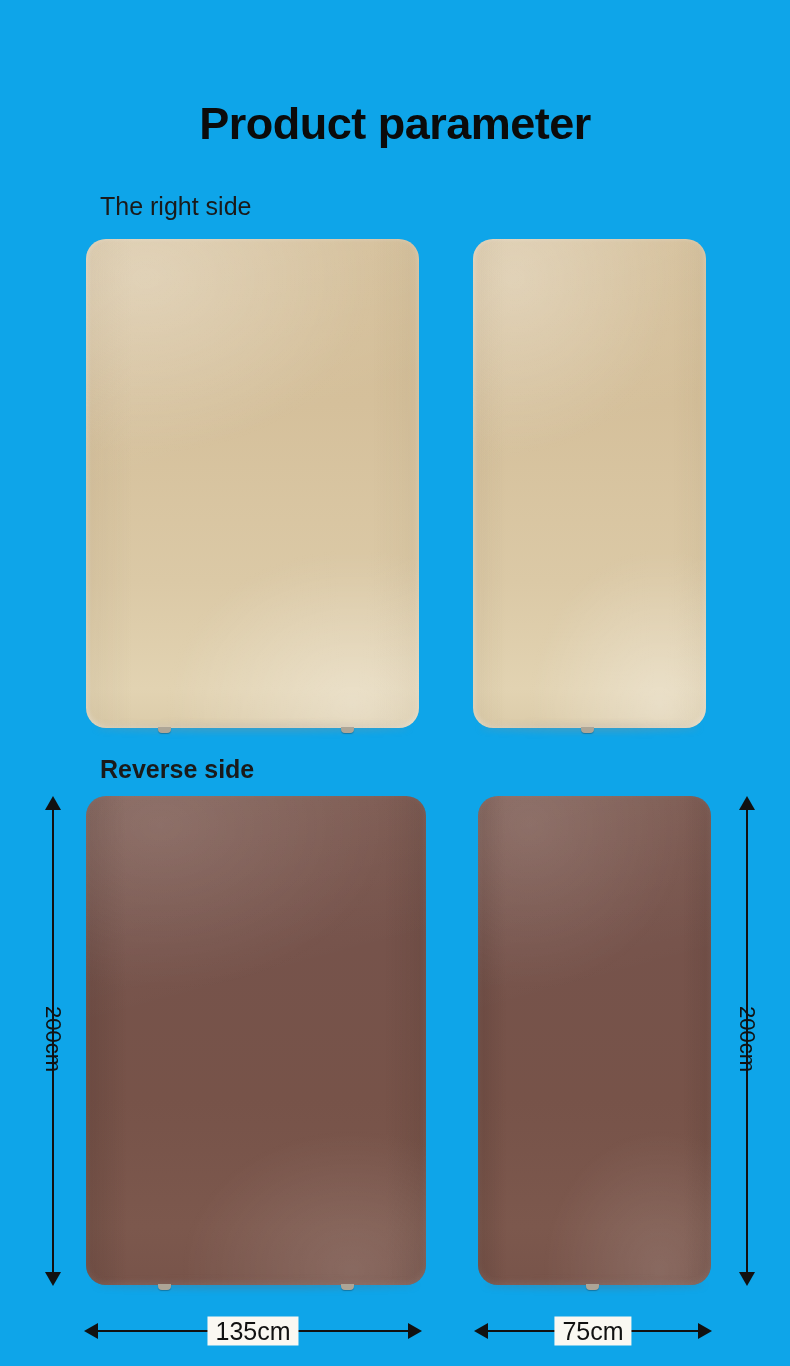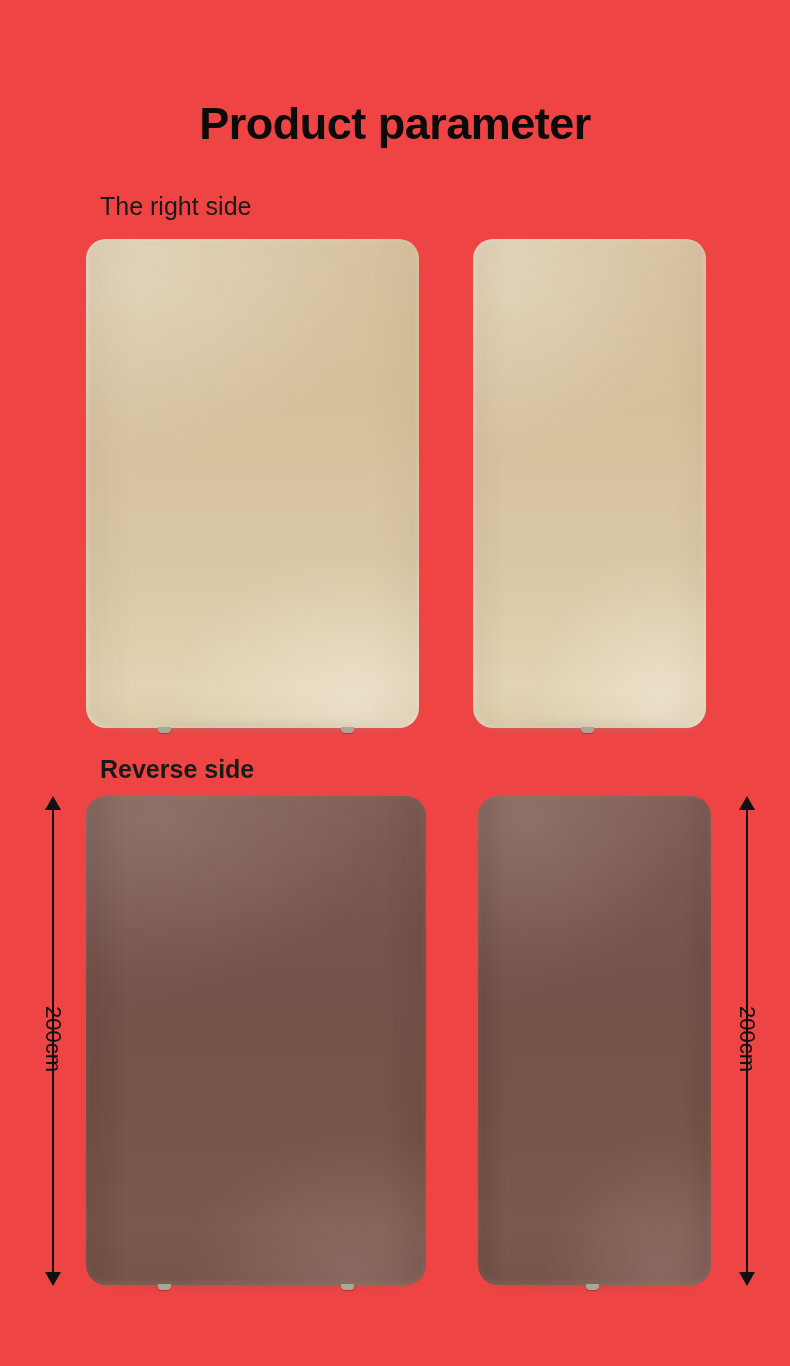--- a/index.html
+++ b/index.html
@@ -10,21 +10,21 @@
     width: 790px;
     height: 1366px;
     background: #faf8f2;
     font-family: "Liberation Sans", sans-serif;
     overflow: hidden;
   }
   #page {
     position: relative;
     width: 790px;
     height: 1366px;
-    background: #ef4444;
+    background: #0ea5e9;
   }
 
   
   .title {
     position: absolute;
     left: 0;
     top: 101px;
     width: 790px;
     text-align: center;
     font-size: 45px;
@@ -222,15 +222,27 @@
     <div class="dim-text" style="top:210px;">200cm</div>
   </div>
 
   <div class="dim dim-v" id="dim-right-height">
     <div class="head head-up"></div>
     <div class="line"></div>
     <div class="head head-down"></div>
     <div class="dim-text" style="top:210px;">200cm</div>
   </div>
 
-
+  <div class="dim dim-h" id="dim-width-large">
+    <div class="head head-left"></div>
+    <div class="line-l" style="left:10px; right:10px;"></div>
+    <div class="head head-right"></div>
+    <div class="dim-text">135cm</div>
+  </div>
+
+  <div class="dim dim-h" id="dim-width-small">
+    <div class="head head-left"></div>
+    <div class="line-l" style="left:10px; right:10px;"></div>
+    <div class="head head-right"></div>
+    <div class="dim-text">75cm</div>
+  </div>
 
 </div>
 
 </body></html>

